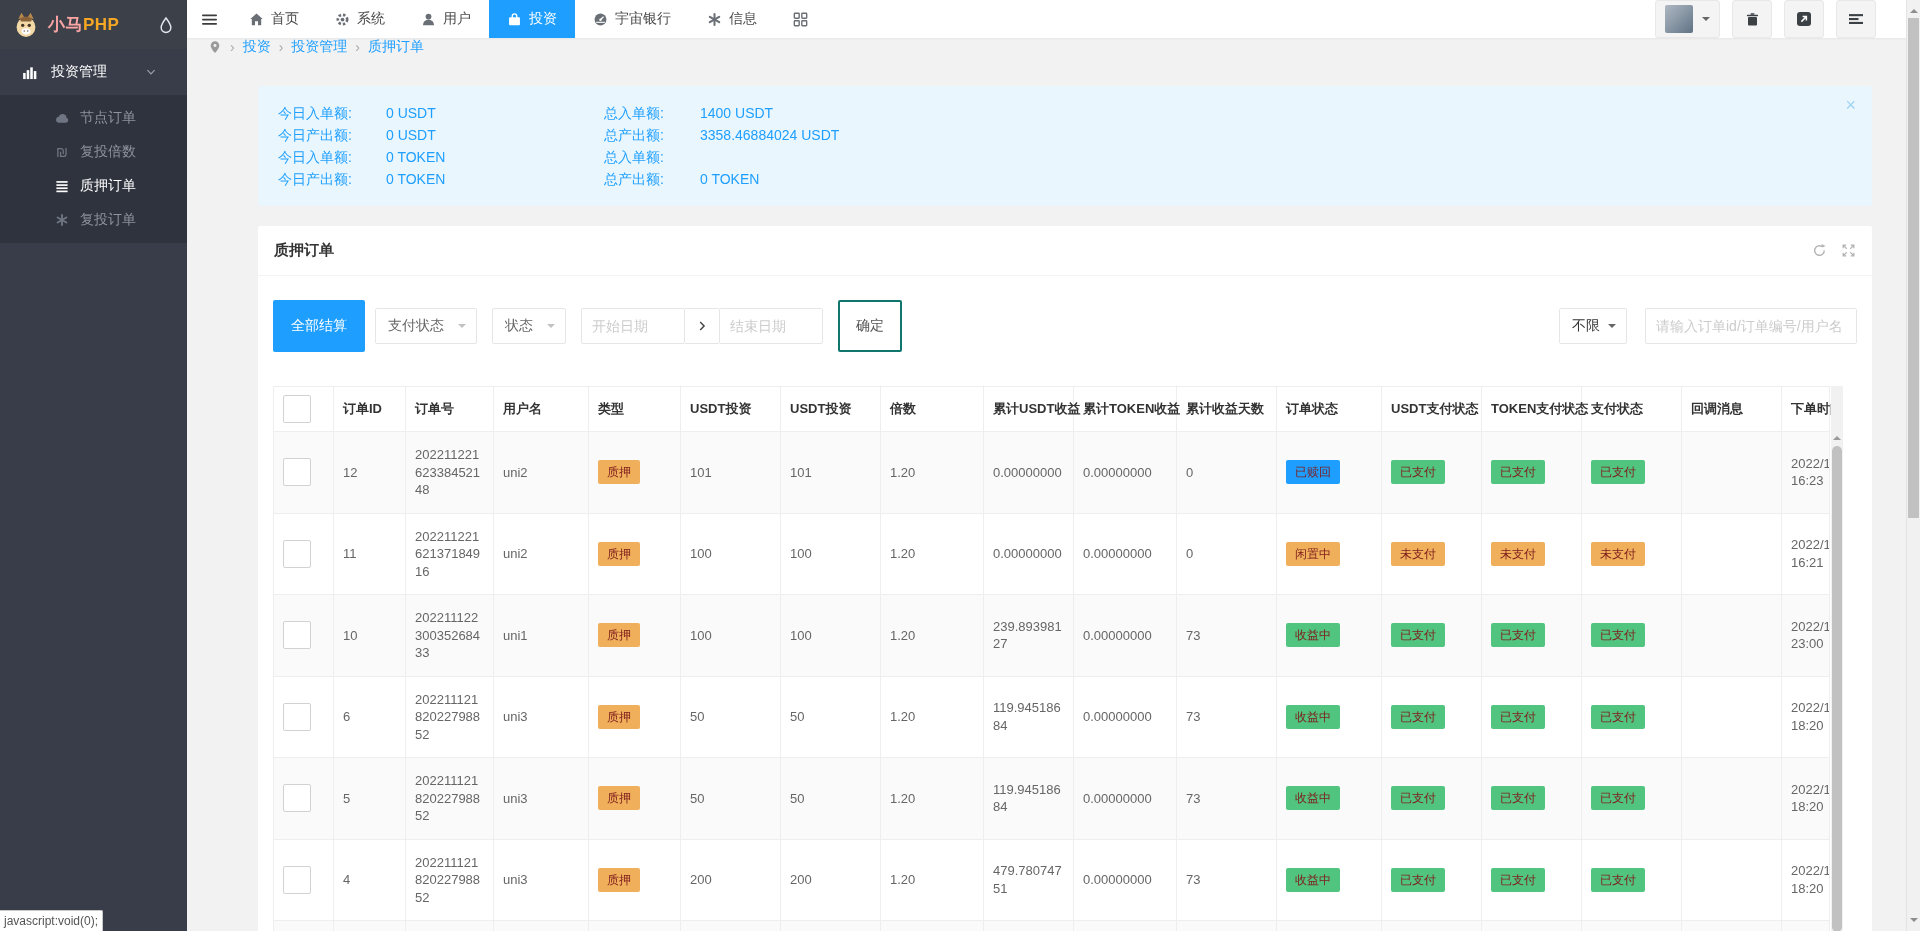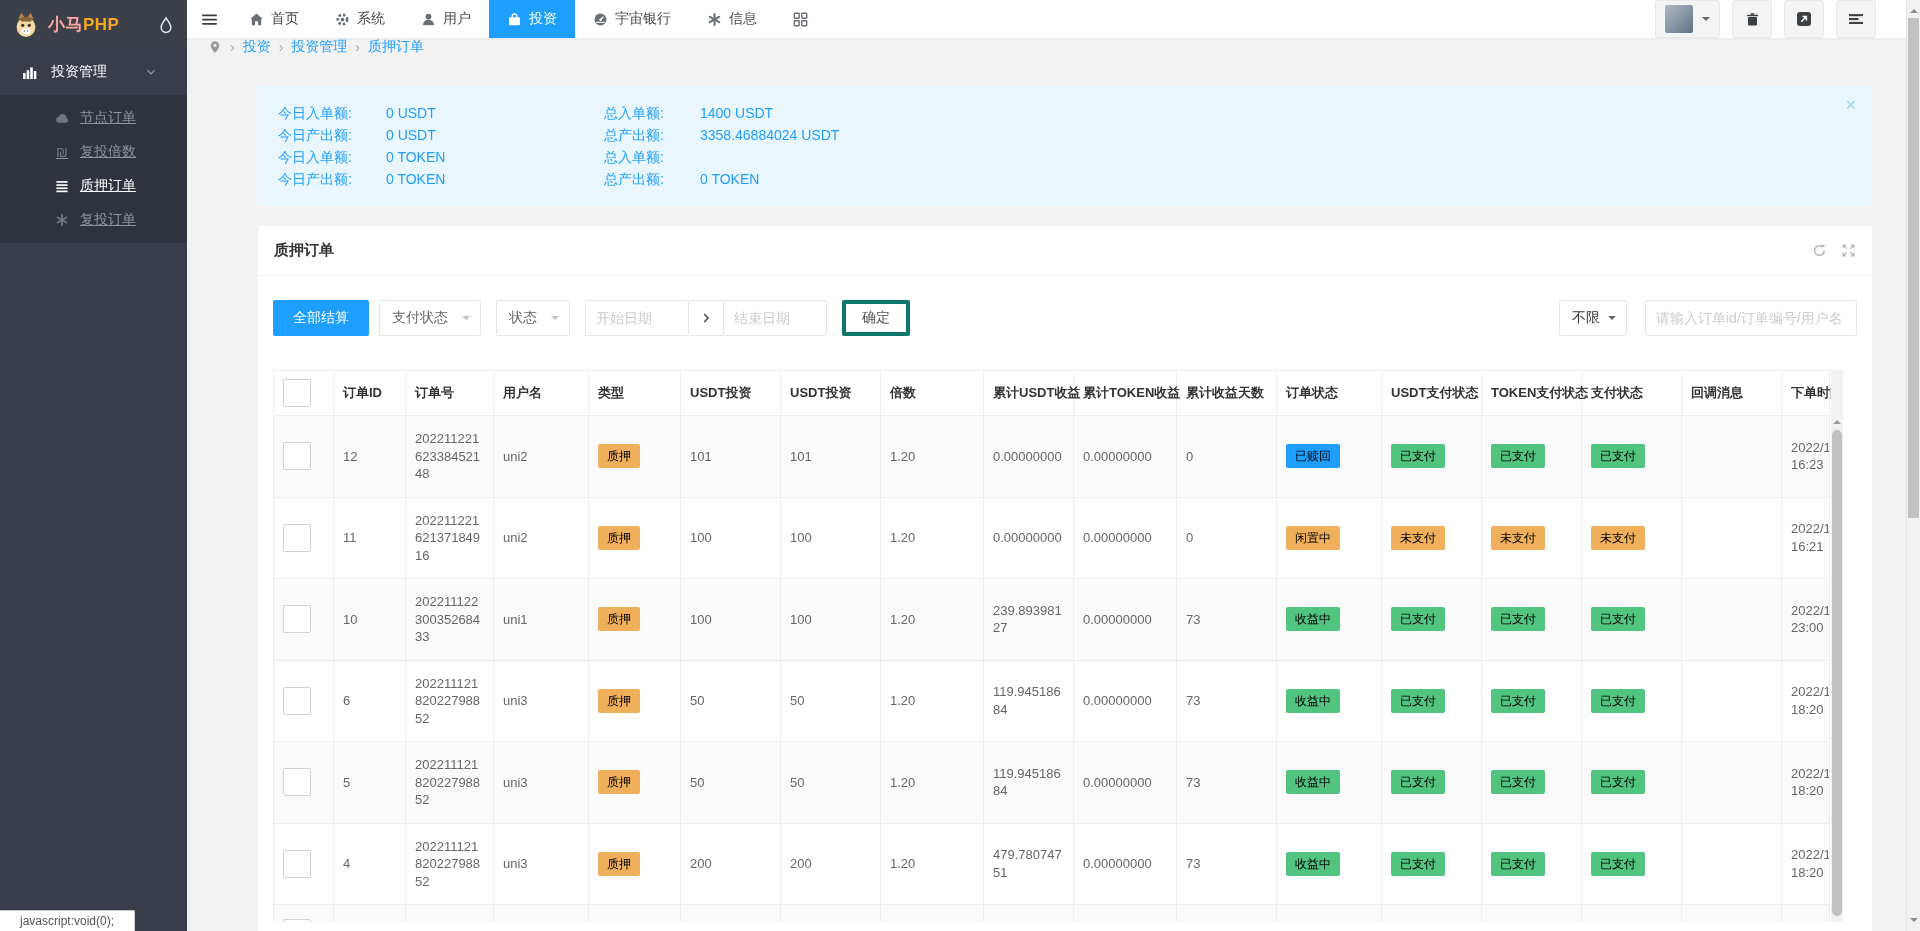--- a/index.html
+++ b/index.html
@@ -13,21 +13,21 @@
   .sidebar { width:187px; min-width:187px; background:#393D49; height:100%; }
   .logo-bar { height:49px; background:#3b4049; display:flex; align-items:center; padding:0 12px; cursor:pointer; }
   .logo-bar .brand { margin-left:8px; font-size:17px; font-weight:bold; letter-spacing:.5px; flex:1; }
   .brand-cn { color:#fca5a5; }
   .brand-php { color:#F5A623; }
   .logo-drop { color:#dfe6ec; }
   .side-parent { height:46px; display:flex; align-items:center; padding:0 16px 0 22px; color:#fff; cursor:pointer; }
   .side-parent .icon { color:#fff; margin-right:14px; }
   .side-parent .chev { margin-left:auto; color:#9aa0ab; }
   .side-sub { background:#2f333e; padding:6px 0; }
-  .side-item { height:34px; display:flex; align-items:center; padding-left:54px; color:#8e939d; cursor:pointer;text-decoration:underline; }
+  .side-item { height:34px; display:flex; align-items:center; padding-left:54px; color:#8e939d; cursor:pointer; }
   .side-item .icon, .side-item .glyph { margin-right:10px; color:#6f7582; width:16px; text-align:center; }
   .side-item.active { color:#fff; }
   .side-item.active .icon { color:#fff; }
   .glyph { font-size:14px; line-height:16px; }
 
   
   .main { flex:1; display:flex; flex-direction:column; min-width:0; }
   .topnav { height:49px; background:#fff; display:flex; align-items:stretch; box-shadow:0 1px 2px rgba(0,0,0,.05); position:relative; z-index:2; }
   .burger { width:44px; display:flex; align-items:center; justify-content:center; color:#3c3c3c; cursor:pointer; }
   .nav-item { display:flex; align-items:center; gap:7px; padding:0 18px; color:#4a4a4a; cursor:pointer; }
@@ -55,57 +55,57 @@
   
   .card { margin-top:20px; background:#fff; border-radius:2px; }
   .card-header { height:50px; display:flex; align-items:center; padding:0 16px; border-bottom:1px solid #f4f4f4; }
   .card-title { font-size:15px; color:#333; font-weight:700; }
   .card-tools { margin-left:auto; display:flex; gap:14px; color:#b3b3b3; }
   .card-tools .icon { cursor:pointer; }
   .card-body { padding:24px 15px 15px 15px; }
 
   
   .toolbar { display:flex; align-items:center; margin-bottom:16px; }
-  .btn { height:36px; border-radius:2px; border:4px solid #0f766e; background:#fff; color:#555; display:inline-flex; align-items:center; padding:0 16px; cursor:pointer; font-size:14px; }
+  .btn { height:52px; border-radius:2px; border:2px solid #0f766e; background:#fff; color:#555; display:inline-flex; align-items:center; padding:0 16px; cursor:pointer; font-size:14px; }
   .btn-primary { background:var(--accent); border-color:var(--accent); color:#fff; }
   .select { height:36px; border:1px solid #e6e6e6; border-radius:2px; background:#fff; display:inline-flex; align-items:center; gap:14px; padding:0 10px 0 12px; color:#666; cursor:pointer; }
   .select .caret { border-top-color:#c2c2c2; }
   .inp { height:36px; border:1px solid #e6e6e6; border-radius:2px; background:#fff; padding:0 10px; font-size:14px; color:#666; outline:none; font-family:inherit; }
   .inp::placeholder { color:#ccc; }
   .date-inp { width:104px; text-align:left; }
   .date-sep { width:34px; height:36px; border:1px solid #e6e6e6; border-left:0; border-right:0; background:#fff; display:flex; align-items:center; justify-content:center; color:#444; cursor:pointer; }
   .gap10 { margin-left:10px; } .gap15 { margin-left:15px; }
   .toolbar-right { margin-left:auto; display:flex; align-items:flex-start; gap:18px; }
   .search-inp { width:212px; }
 
   
   .table-wrap { position:relative; height:552px; overflow:hidden;margin-top:34px; }
   table.grid { border-collapse:collapse; table-layout:fixed; width:1556px; font-size:13px; }
   .grid th, .grid td { border:1px solid #eee; text-align:left; vertical-align:middle; padding:14px 9px; color:#666; }
   .grid th { font-weight:700; color:#333; height:40px; padding:8px 9px; white-space:nowrap; overflow:visible; }
   .grid tbody tr:nth-child(odd) { background:#fafafa; }
   .grid td { line-height:17.5px; word-break:break-all; }
   .cb { width:28px; height:28px; background:#fff; border:1px solid #d2d2d2; border-radius:2px; cursor:pointer; }
-  .badge { display:inline-block; padding:6px 9px; border-radius:2px; color:#000000; font-size:12px; line-height:12px; white-space:nowrap; }
+  .badge { display:inline-block; padding:6px 9px; border-radius:2px; color:#7f1d1d; font-size:12px; line-height:12px; white-space:nowrap; }
   .b-green { background:var(--green); }
   .b-orange { background:var(--orange); }
   .b-blue { background:var(--accent); }
 
   
   .tbl-scroll { position:absolute; top:0; right:14px; width:12px; bottom:0; background:#f1f1f1; }
   .tbl-scroll .arr { position:absolute; top:46px; left:2px; width:0; height:0; border:4px solid transparent; border-bottom-color:#9a9a9a; }
   .tbl-scroll .thumb { position:absolute; top:60px; bottom:6px; left:1px; width:10px; background:#c1c1c1; border-radius:5px; cursor:pointer; }
 
   
   .page-scroll { position:absolute; top:0; right:0; width:14px; height:931px; background:#f1f1f1; border-left:1px solid #e3e3e3; z-index:9; }
   .page-scroll .arr-up { position:absolute; top:5px; left:3px; width:0; height:0; border:4px solid transparent; border-bottom-color:#8d8d8d; }
   .page-scroll .arr-dn { position:absolute; bottom:5px; left:3px; width:0; height:0; border:4px solid transparent; border-top-color:#8d8d8d; }
   .page-scroll .thumb { position:absolute; top:18px; height:500px; left:1px; width:11px; background:#c1c1c1; cursor:pointer; }
 
-  .statusbar { position:absolute; left:0; bottom:0; background:#fff; border:1px solid #c8c8c8; border-left:0; border-bottom:0; border-radius:0 2px 0 0; padding:3px 20px; font-size:12px; color:#555; z-index:10; }
+  .statusbar { position:absolute; left:0; bottom:0; background:#fff; border:1px solid #c8c8c8; border-left:0; border-bottom:0; border-radius:0 2px 0 0; padding:3px 4px; font-size:12px; color:#555; z-index:10; }
 </style>
 </head>
 <body>
 
 <div class="app">
 
   <aside class="sidebar">
     <div class="logo-bar">
       <span class="icon" id="logo-icon">
           <svg width="28" height="28" viewBox="0 0 16 16" fill="currentColor">

